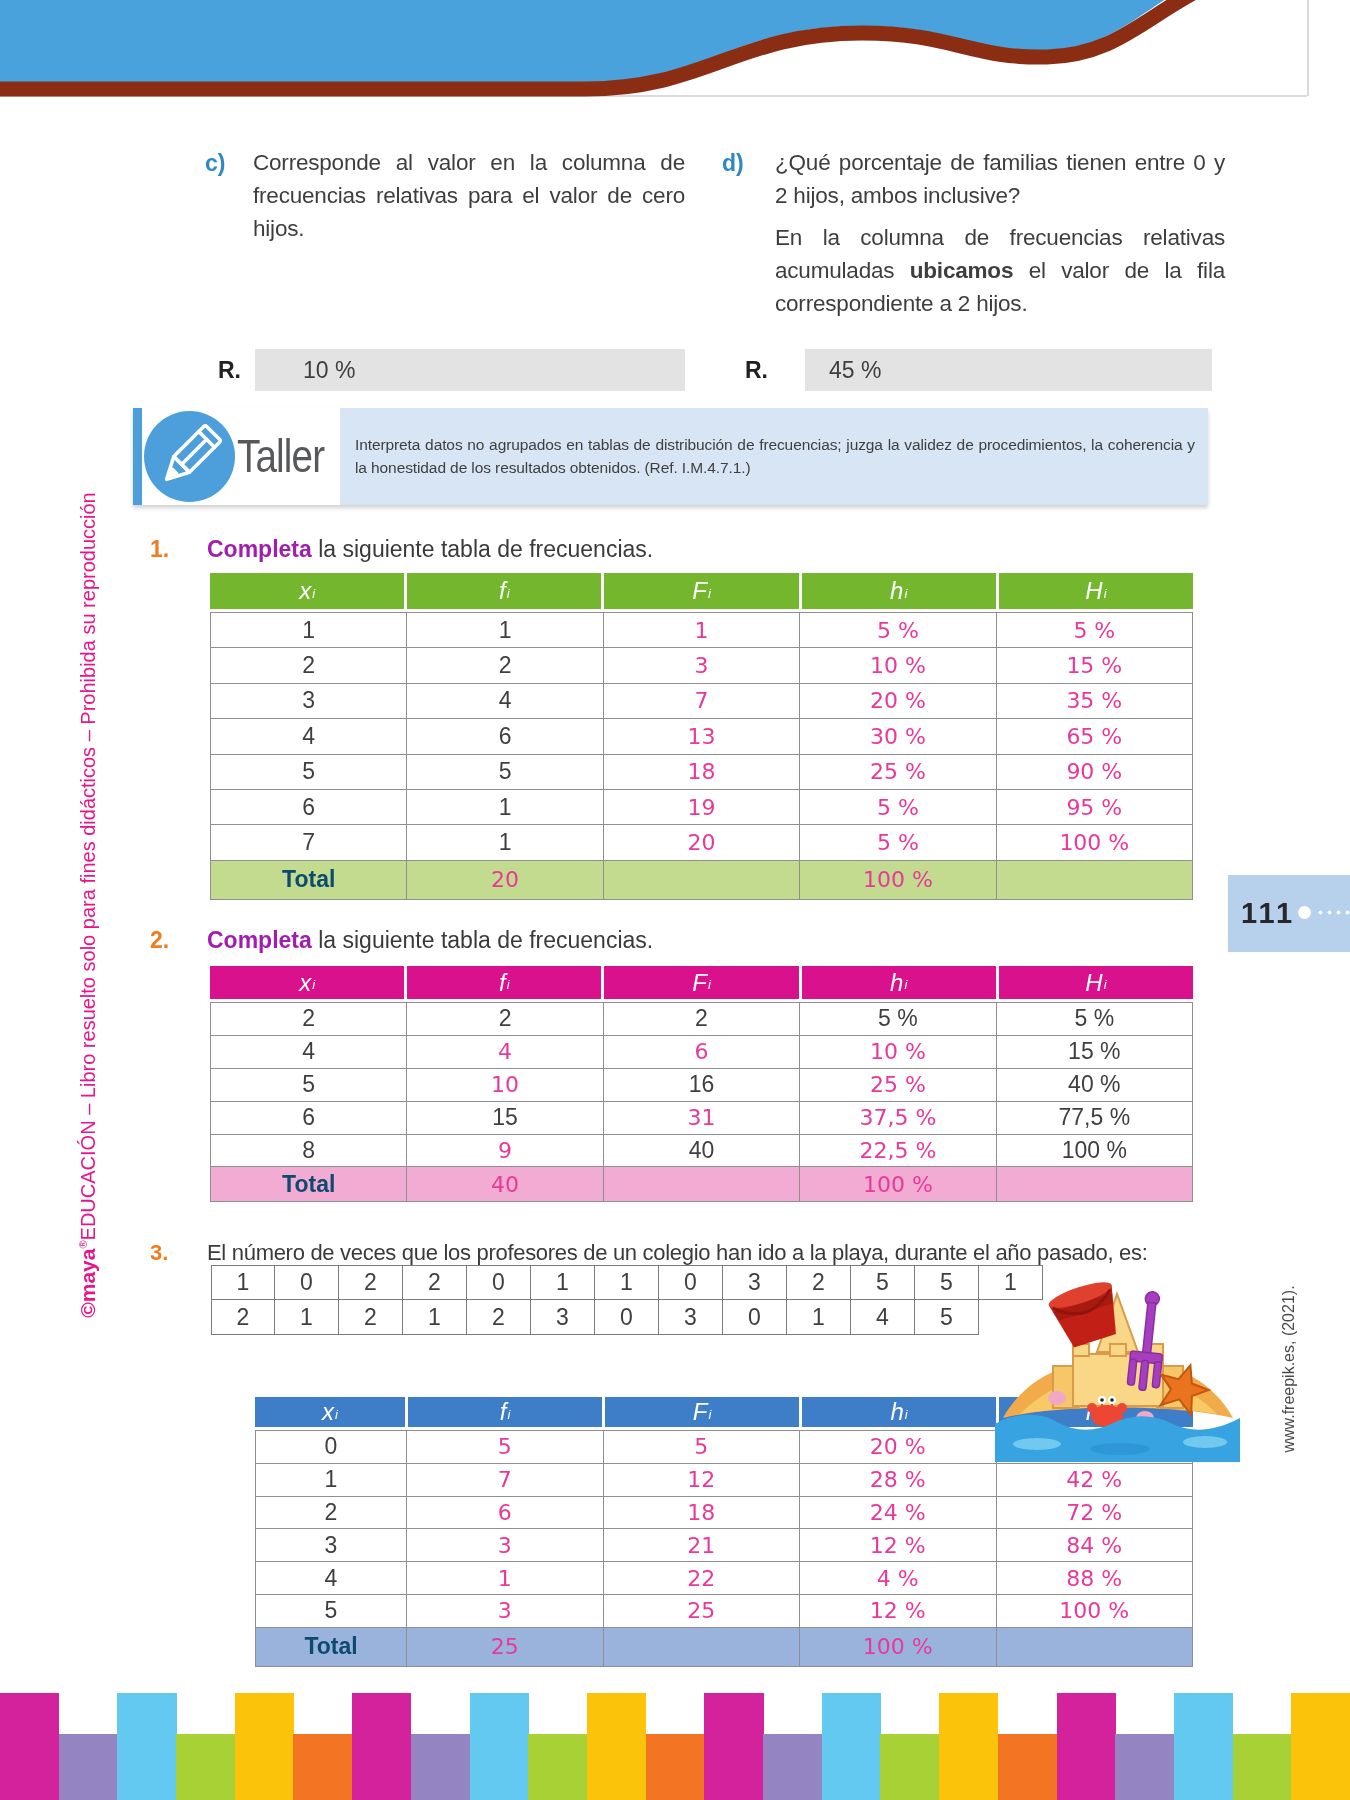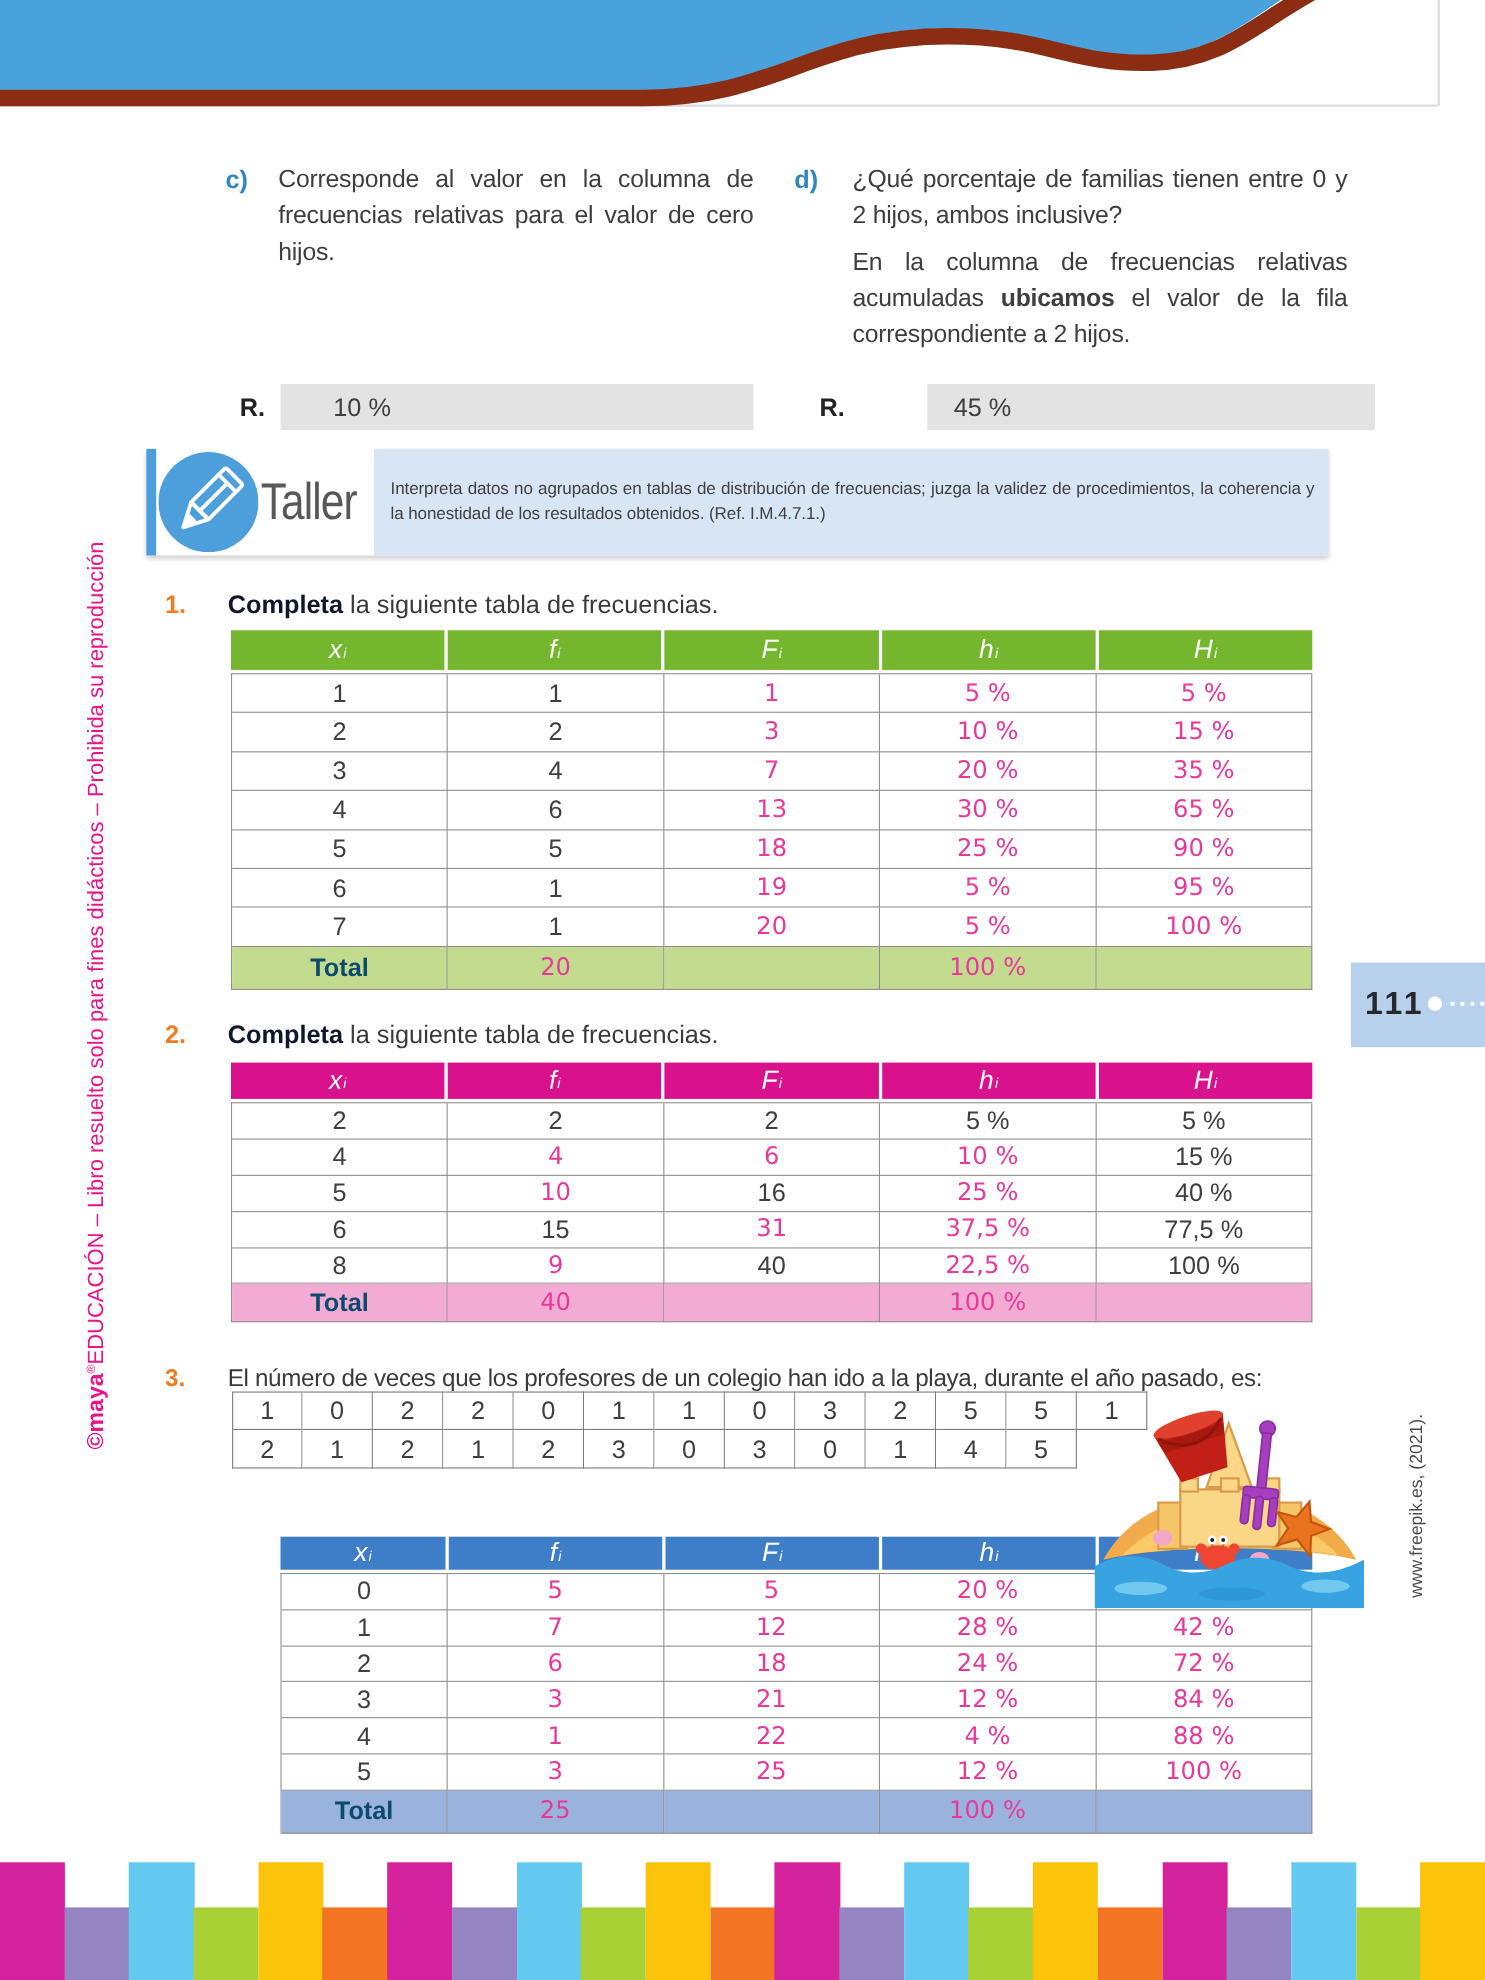--- a/index.html
+++ b/index.html
@@ -15,38 +15,38 @@
   .qlabel{position:absolute;font-size:23px;font-weight:bold;color:var(--lblue,#2f87c5);}
   .qtext{position:absolute;font-size:22.5px;line-height:33px;letter-spacing:-0.2px;color:#3e3e3e;}
   .qtext p{margin:0;text-align:justify;}
   .qtext p + p{margin-top:9px;}
   #c-label{left:205px;top:150px;} #c-text{left:253px;top:146px;width:432px;}
   #d-label{left:722px;top:150px;} #d-text{left:775px;top:146px;width:450px;}
   .rlabel{position:absolute;font-size:23px;font-weight:bold;color:#222;}
   #c-rlabel{left:218px;top:357px;} #d-rlabel{left:745px;top:357px;}
   .rbox{position:absolute;top:349px;height:42px;background:#e3e3e3;display:flex;align-items:center;}
   #c-rbox{left:255px;width:430px;} #c-rbox .rval{padding-left:48px;}
-  #d-rbox{left:805px;width:407px;margin-left:38px;} #d-rbox .rval{padding-left:24px;}
+  #d-rbox{left:805px;width:407px;} #d-rbox .rval{padding-left:24px;}
   .rval{font-size:23px;color:#3e3e3e;}
 
   
   #banner{position:absolute;left:133px;top:408px;width:1075px;height:97px;background:#fff;
           box-shadow:0 3px 4px rgba(0,0,0,.18);}
   #banner .stripe{position:absolute;left:0;top:0;width:9px;height:97px;background:#4c9fdb;}
   #banner .lightbox{position:absolute;left:207px;top:0;width:868px;height:97px;background:#d8e5f4;}
   #banner .pencil{position:absolute;left:11px;top:3px;width:91px;height:91px;}
   .btitle{position:absolute;left:104px;top:20px;font-size:47px;color:#56585a;
           transform:scaleX(0.82);transform-origin:left;letter-spacing:-1px;white-space:nowrap;}
   .bdesc{position:absolute;left:222px;top:25px;width:840px;margin:0;font-size:15.5px;line-height:23px;
          letter-spacing:-0.1px;color:#3f3f3f;text-align:justify;}
 
   
   .stitle{position:absolute;font-size:23px;color:#3a3a3a;white-space:nowrap;}
   .snum{display:inline-block;width:57px;font-weight:bold;color:var(--orange,#f07c20);}
-  .sbold{font-weight:bold;color:#0f172a;}
+  .sbold{font-weight:bold;color:#a21caf;}
   #s1{left:150px;top:536px;} #s2{left:150px;top:927px;}
   #s3{left:150px;top:1228px;font-size:22px;letter-spacing:-0.3px;width:1060px;white-space:normal;margin-top:12px;}
   #s3 .snum{width:57px;letter-spacing:0;}
   #a-title{left:193px;top:1355px;}
   #a-title .snum{width:61px;color:var(--lblue,#2f87c5);}
 
   
   .ftable{position:absolute;z-index:1;}
   #ft1{left:210px;top:573px;width:983px;--hh:36px;--rh:34.4px;--th:38px;}
   #ft2{left:210px;top:966px;width:983px;--hh:33px;--rh:31.9px;--th:34px;}

